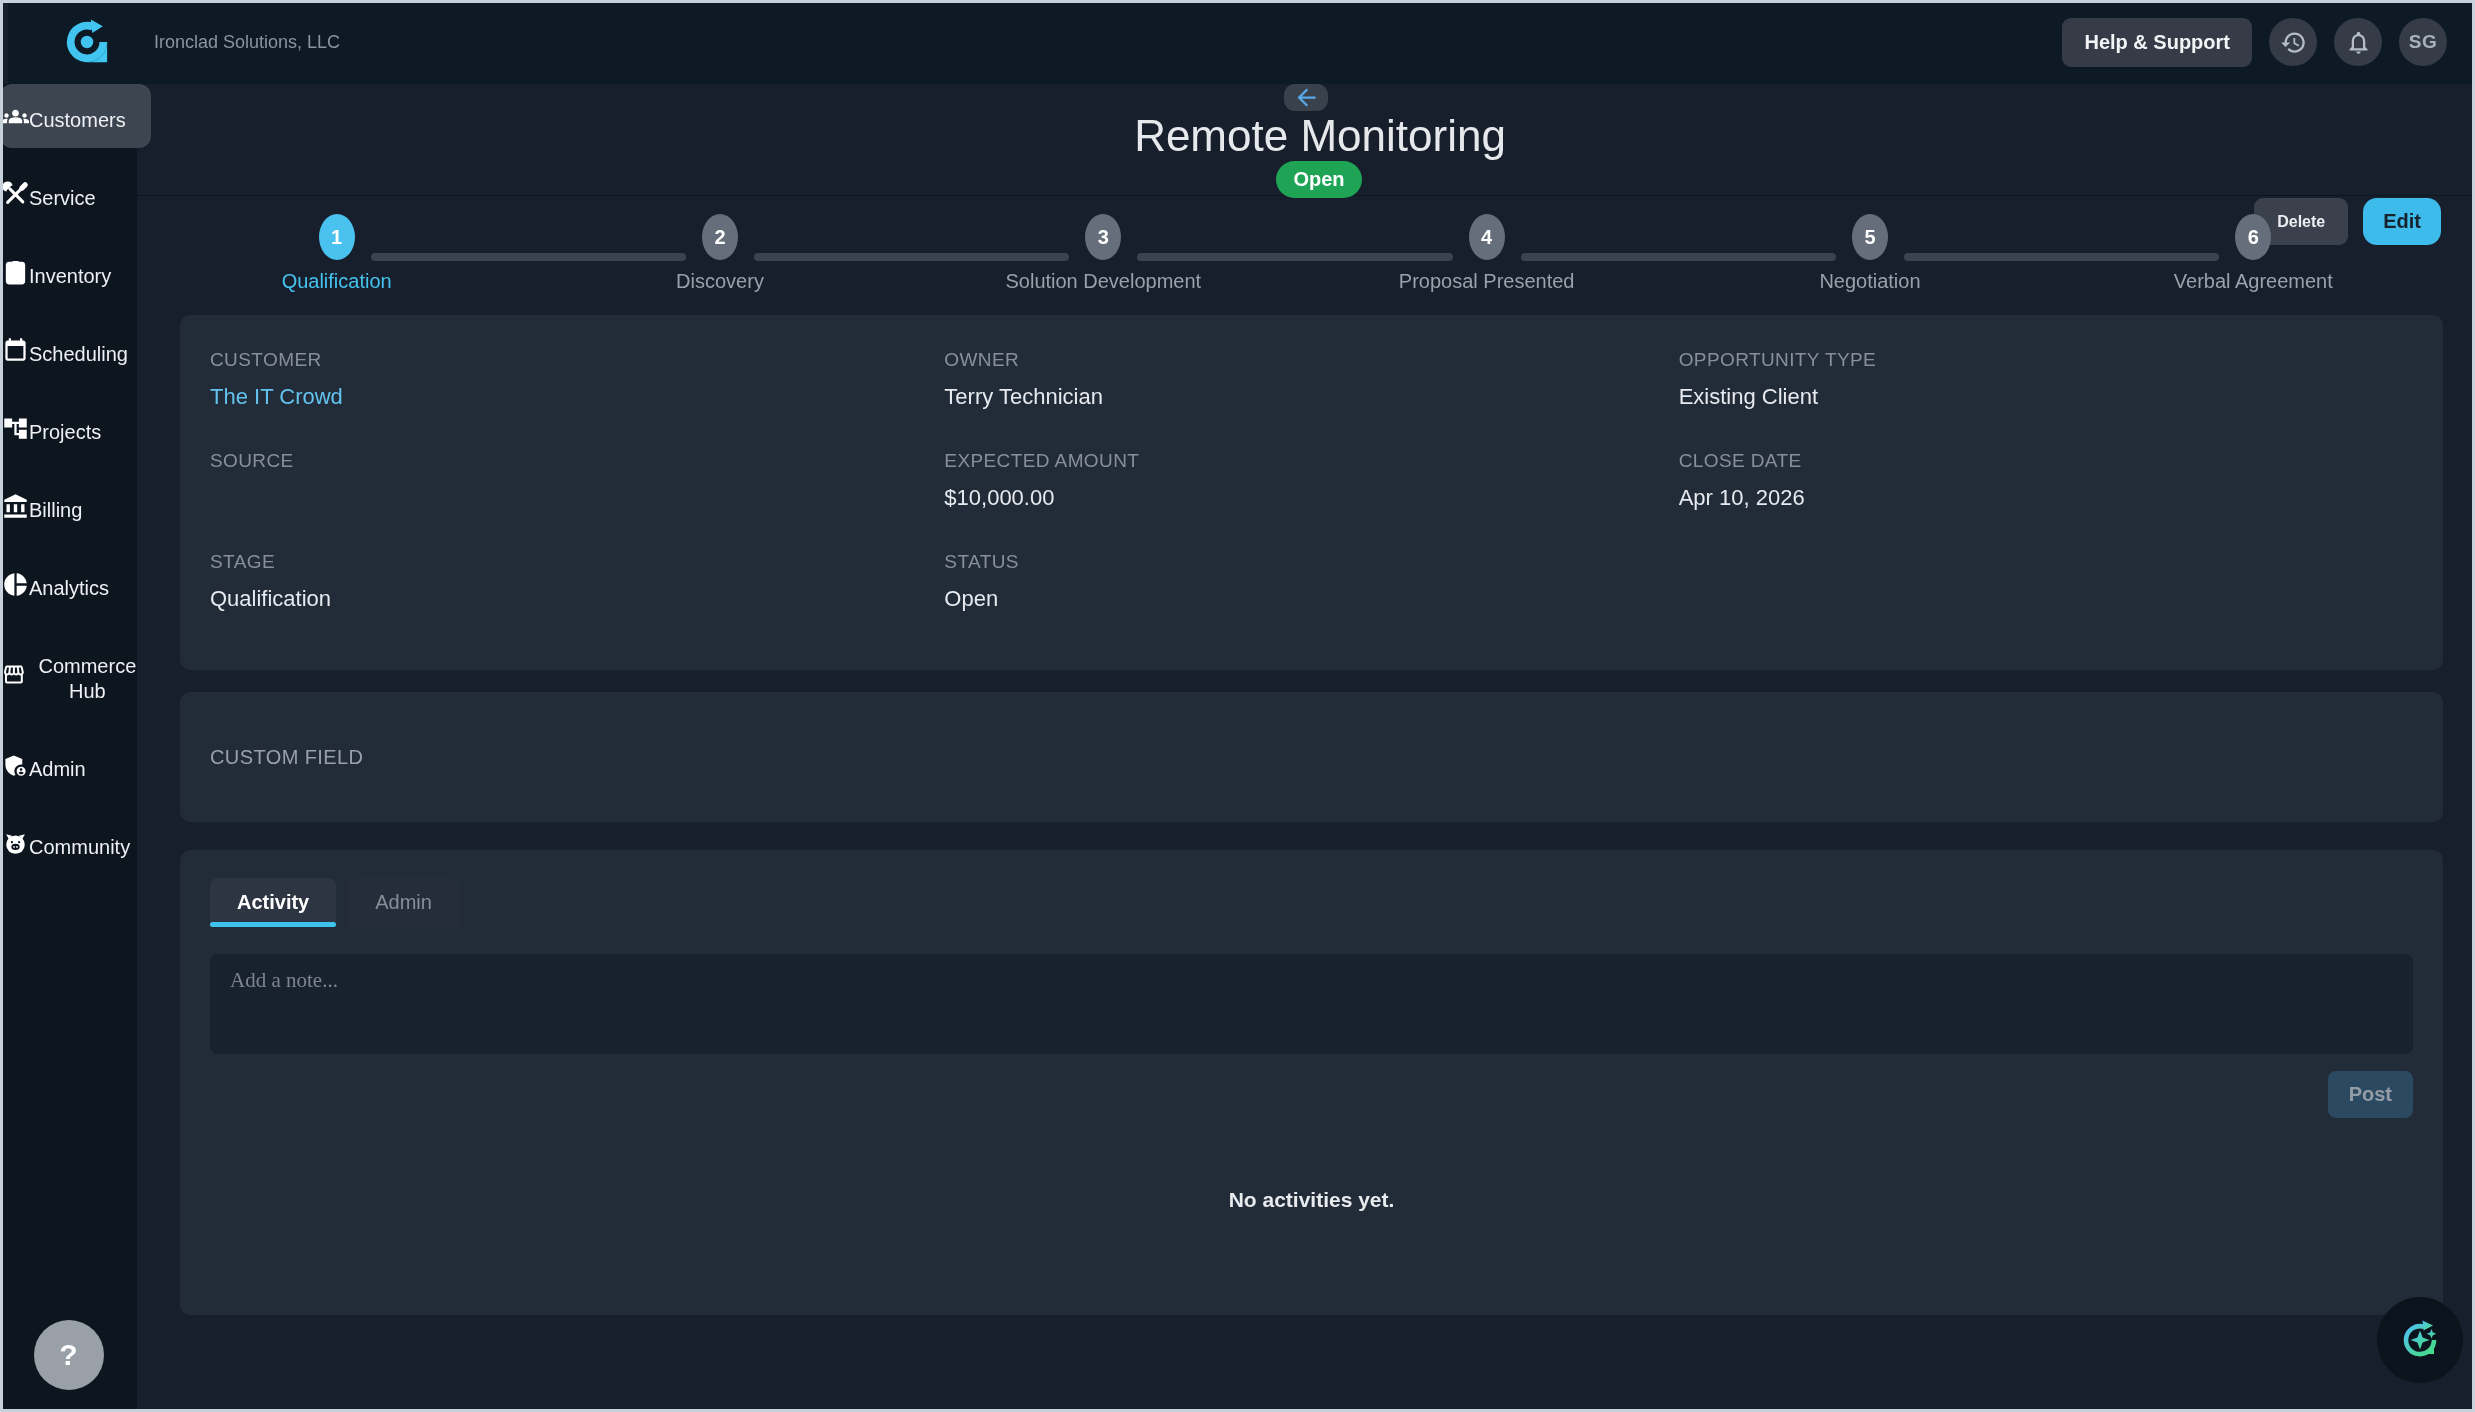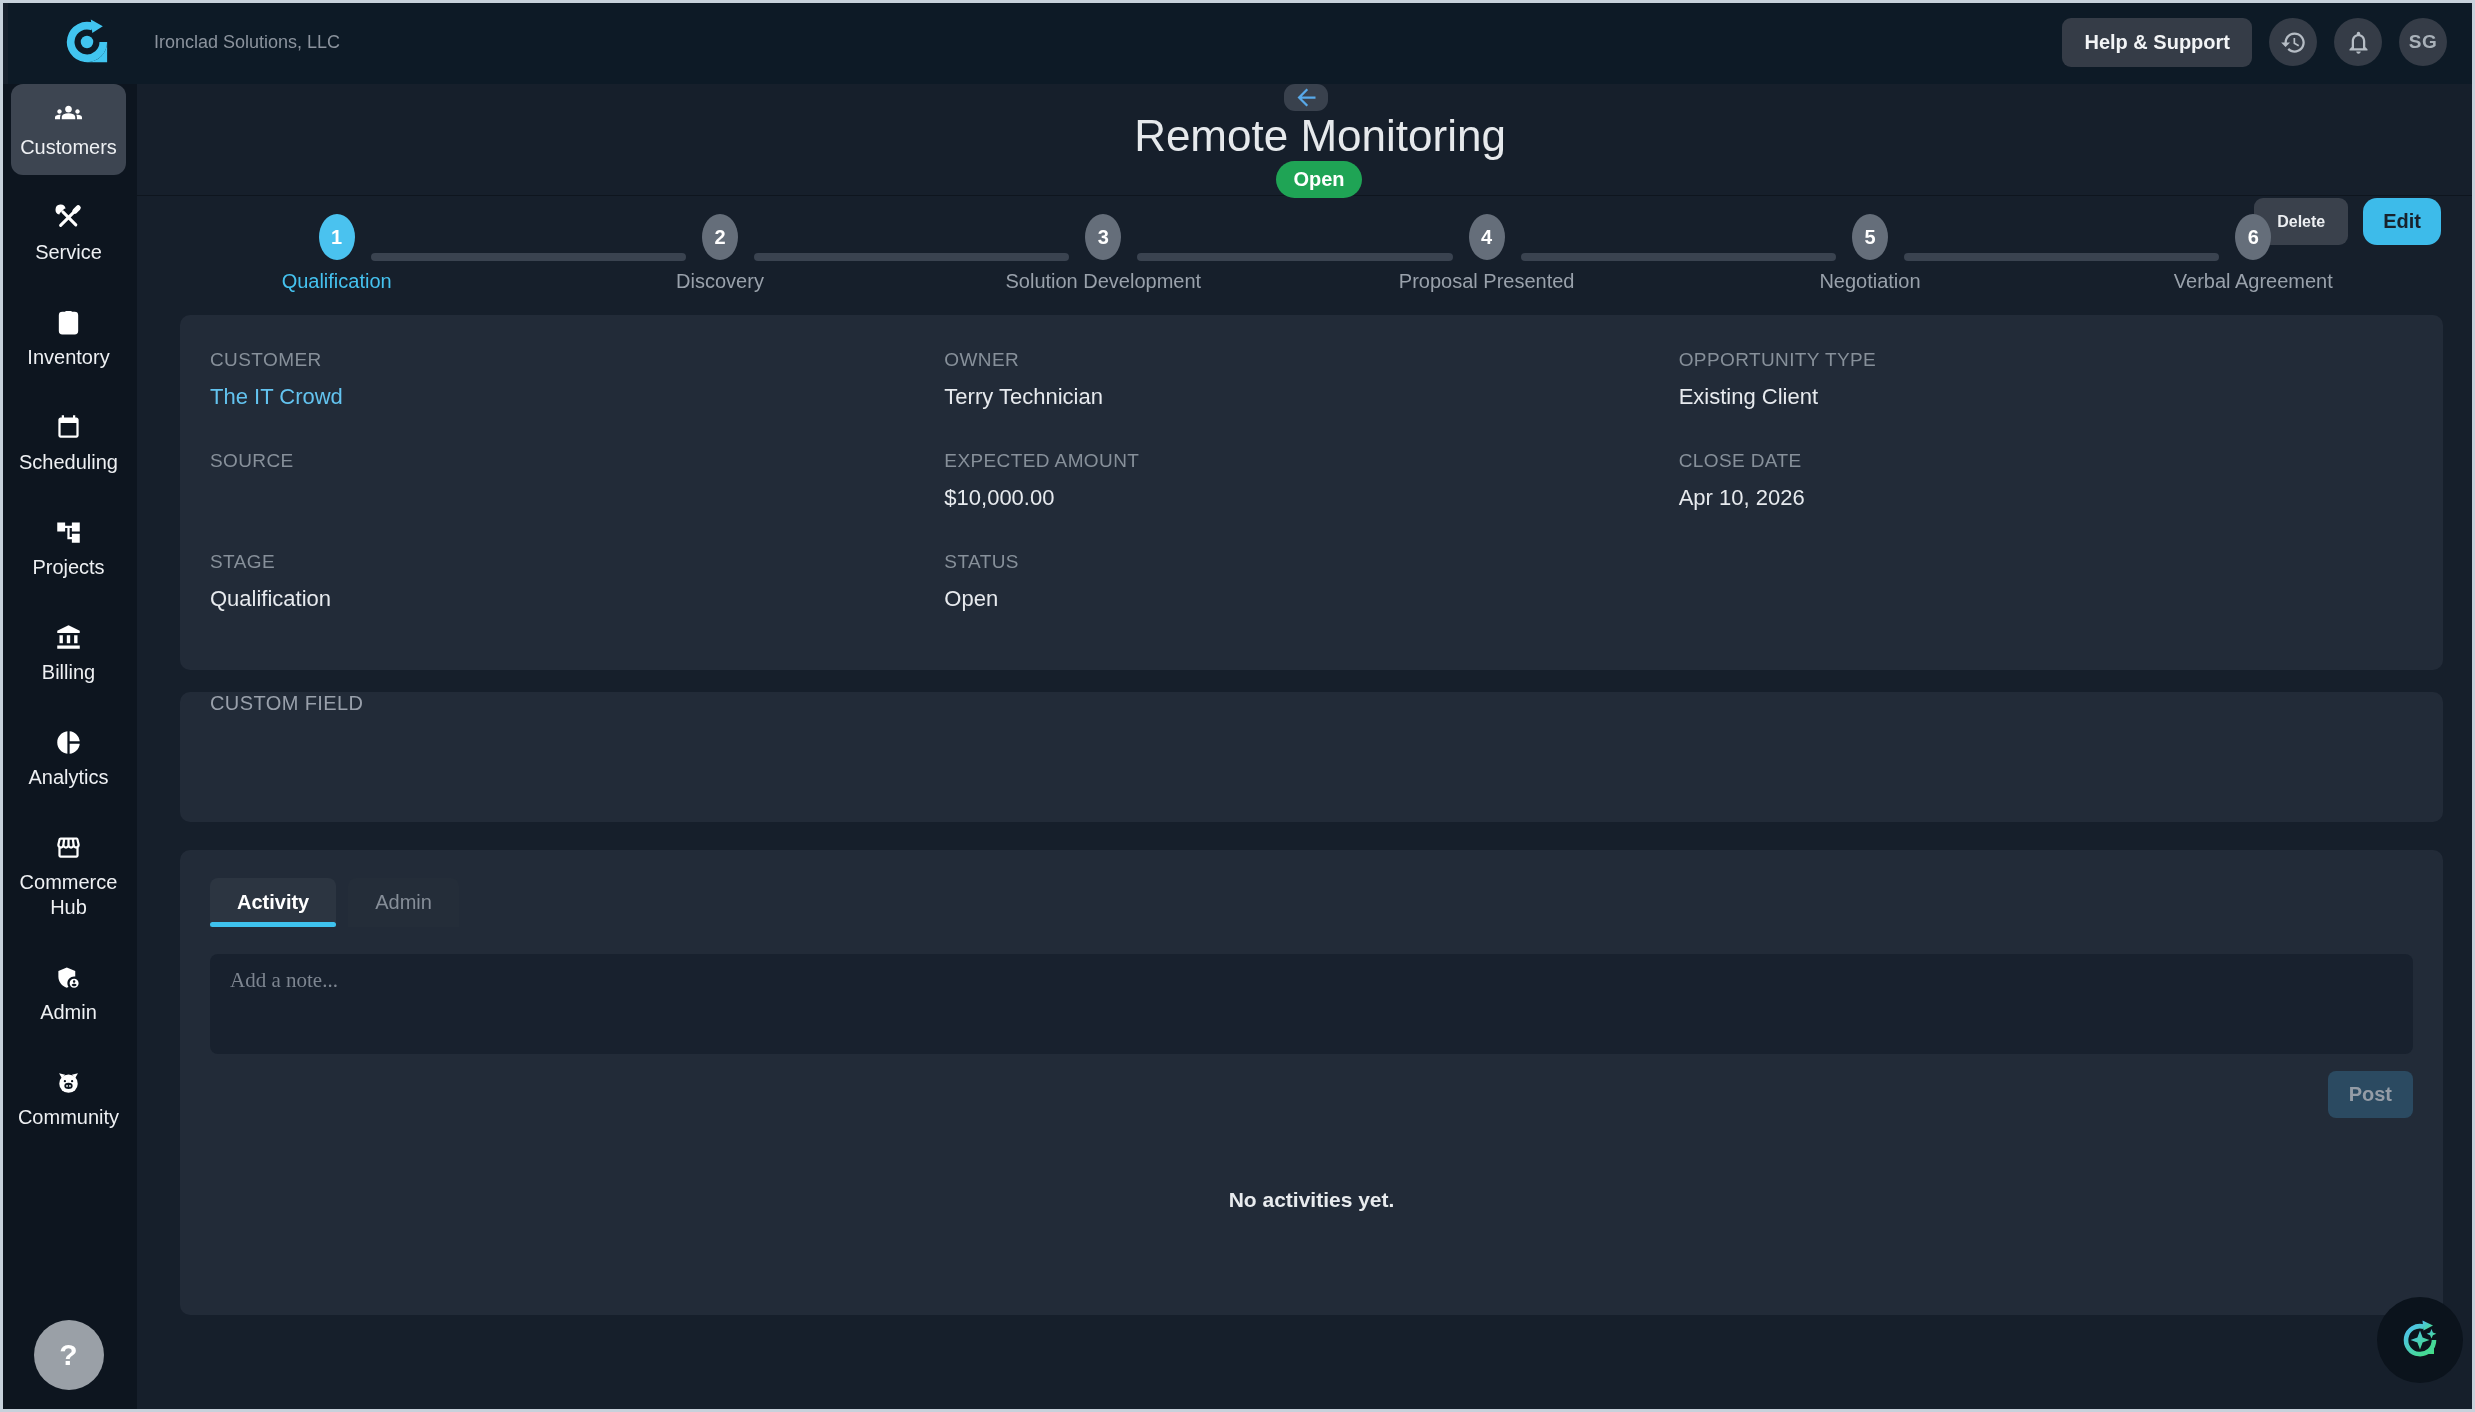--- a/index.html
+++ b/index.html
@@ -15,22 +15,22 @@
   .topbar-right { margin-left:auto; display:flex; align-items:center; }
   .help-support { background:#353c47; border:none; border-radius:9px; padding:13px 22px;
                   color:#f2f4f6; font-size:20px; font-weight:bold; font-family:inherit; cursor:pointer; }
   .circle-btn { width:48px; height:48px; border-radius:50%; background:#353c47; border:none;
                 margin-left:17px; display:flex; align-items:center; justify-content:center; cursor:pointer; }
   .circle-btn svg { width:27px; height:27px; fill:#b6bdc5; }
   .avatar { color:#a9b1b9; font-size:19px; font-weight:bold; letter-spacing:.5px; }
 
   
   .sidebar { position:absolute; top:84px; left:0; bottom:0; width:137px; background:#0d151f; z-index:4; }
-  .side-item { width:115px; margin:0 auto 14px auto; padding:15px 2px; border-radius:12px;
-               display:flex; flex-direction:column; align-items:center; cursor:pointer; }
+  .side-item { width:151px; margin:0 auto 14px auto; padding:15px 2px; border-radius:12px;
+               display:flex; flex-direction:row; align-items:center; cursor:pointer; }
   .side-item.active { background:#3d4551; }
   .side-item svg { width:27px; height:27px; fill:#fff; }
   .side-item .lbl { margin-top:9px; color:#eef0f3; font-size:20px; text-align:center; line-height:1.25; }
   .side-help { position:absolute; bottom:22px; left:50%; transform:translateX(-50%);
                width:70px; height:70px; border-radius:50%; background:#9aa0a7; border:none;
                color:#fff; font-size:30px; font-weight:bold; cursor:pointer; }
 
   
   .main { position:absolute; top:84px; left:137px; right:0; bottom:0; background:#161f2b; }
   .page-header { height:112px; display:flex; align-items:center; padding:0 34px 0 34px;
@@ -60,21 +60,21 @@
 
   
   .card { background:#222b38; border-radius:10px; margin:0 32px 0 43px; }
   .details-card { margin-top:22px; padding:34px 30px 0 30px; height:355px;
                   display:grid; grid-template-columns:repeat(3,1fr); align-content:start; }
   .field { margin-bottom:38px; }
   .field .f-label { color:#87909a; font-size:19px; letter-spacing:.4px; margin-bottom:13px; }
   .field .f-value { color:#e7eaee; font-size:22px; min-height:28px; }
   .field .f-value.link { color:#63c3ef; cursor:pointer; }
 
-  .custom-card { margin-top:22px; height:130px; display:flex; align-items:flex-start; padding:0 30px; }
+  .custom-card { margin-top:22px; height:130px; display:flex; align-items:center; padding:0 30px; }
   .custom-label { color:#99a0ab; font-size:20px; font-weight:500; letter-spacing:.4px; }
 
   .activity-card { margin-top:28px; height:465px; padding:28px 30px; position:relative; }
   .tabs { display:flex; gap:12px; }
   .tab { position:relative; padding:13px 27px; border-radius:8px 8px 0 0; background:#242d39;
          color:#868e98; font-size:20px; cursor:pointer; }
   .tab.active { background:#2c3541; color:#fff; font-weight:bold; }
   .tab.active::after { content:""; position:absolute; left:0; right:0; bottom:0; height:5px;
                        border-radius:3px; background:#3ec2ee; }
   .note-box { margin-top:27px; height:100px; background:#18212e; border-radius:8px; padding:14px 20px; }

